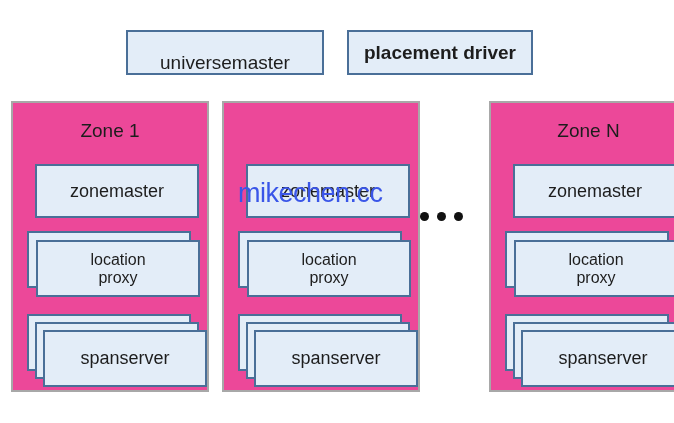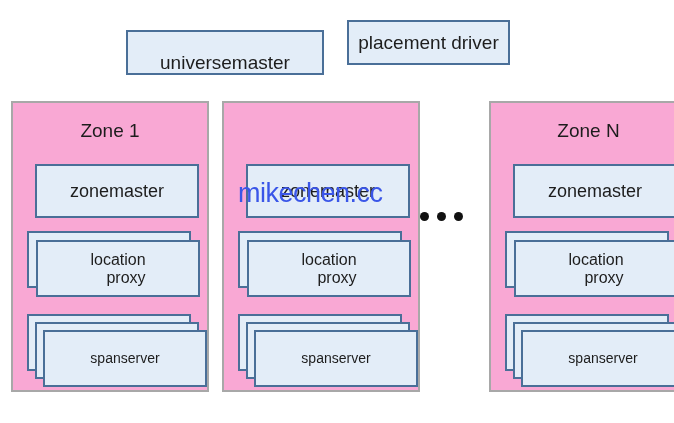--- a/index.html
+++ b/index.html
@@ -32,27 +32,27 @@
     text-align: center;
     color: #1d1d1d;
     line-height: 1.12;
   }
 
   
   .toplevel {
     font-size: 19px;
   }
   #universemaster-box { left: 126px; top: 30px; width: 198px; height: 45px; align-items: flex-end; }
-  #placement-driver-box { left: 347px; top: 20px; width: 163px; height: 45px; }
+  #placement-driver-box { left: 347px; top: 30px; width: 186px; height: 45px; font-weight: bold; }
 
   
   .zone {
     position: absolute;
     box-sizing: border-box;
-    background: #f9a8d4;
+    background: #ec4899;
     border: 2px solid #a8a8a8;
   }
   #zone-1 { left: 11px;  top: 101px; width: 198px; height: 291px; }
   #zone-2 { left: 222px; top: 101px; width: 198px; height: 291px; }
   #zone-n { left: 489px; top: 101px; width: 199px; height: 291px; }
 
   .zone-title {
     position: absolute;
     left: 0;
     top: 17px;
@@ -65,42 +65,41 @@
   
   .stack {
     position: absolute;
     left: 14px;
     width: 170px;
   }
   .stack .node {
     left: 0;
     top: 0;
     width: 164px;
-    text-align: right;
   }
   
   .stack .node.layer-2 { left: 0px;  top: 0px;  }
   .stack .node.layer-1 { left: 8px;  top: 8px;  }
   .stack .node.layer-0 { left: 16px; top: 16px; }
   .stack .node.layer-1b { left: 9px; top: 9px; }
 
   #zonemaster-stack-1, #zonemaster-stack-2, #zonemaster-stack-n {
     top: 53px; height: 54px;
   }
   .zonemaster-card { height: 54px; font-size: 18px; }
 
   #proxy-stack-1, #proxy-stack-2, #proxy-stack-n {
     top: 128px; height: 72px;
   }
   .proxy-card { height: 57px; font-size: 16px; }
 
   #span-stack-1, #span-stack-2, #span-stack-n {
     top: 211px; height: 78px;
   }
-  .span-card { height: 57px; font-size: 14px; }
+  .span-card { height: 57px; font-size: 18px; }
 
   .two-line { white-space: pre-line; }
 
   
   #zone-ellipsis {
     position: absolute;
     left: 420px;
     top: 206px;
     width: 43px;
     height: 20px;

